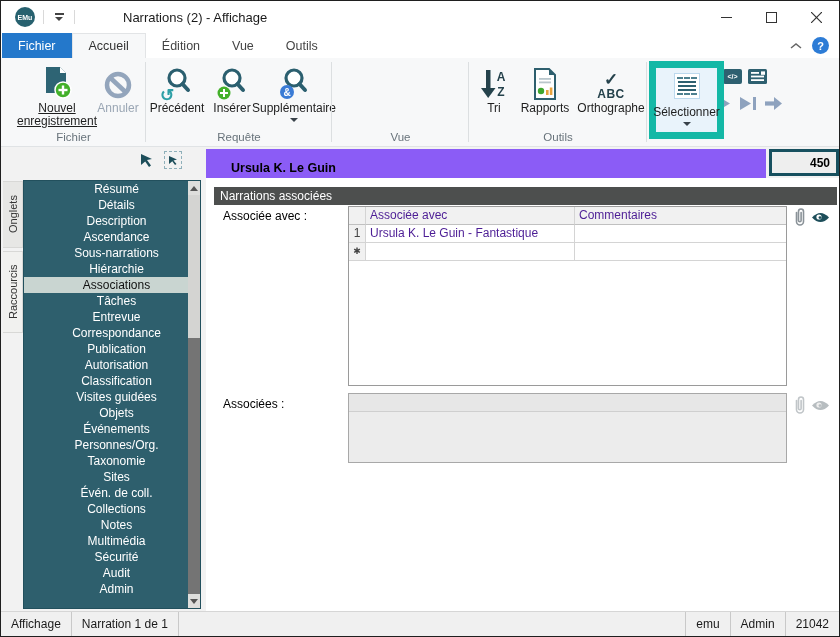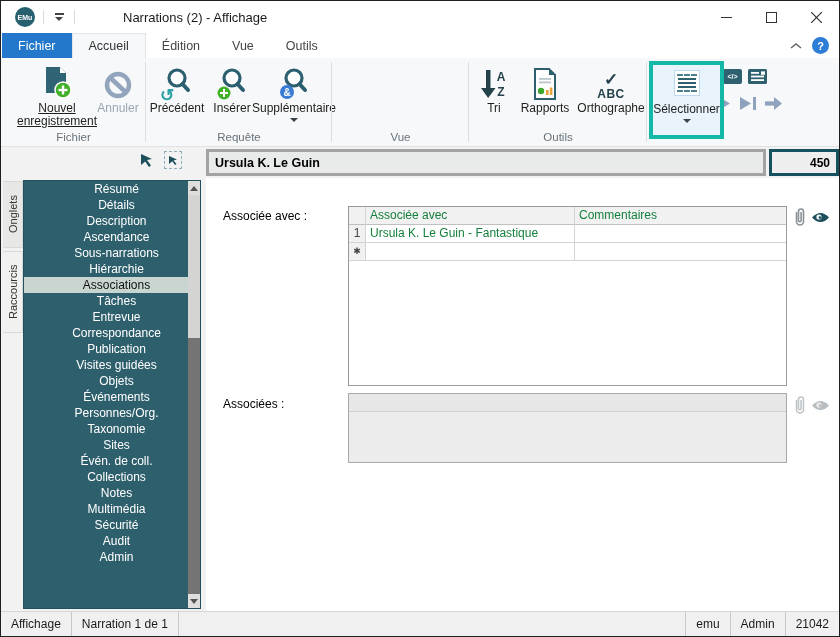--- a/index.html
+++ b/index.html
@@ -31,33 +31,33 @@
   
   .ribbon { position:absolute; top:57px; left:0; right:0; height:89px; background:#f7f8f9; border-bottom:1px solid #e0e3e5; }
   .rgroup { position:absolute; top:0; bottom:0; }
   .rgroup .vsep { position:absolute; right:0; top:4px; bottom:4px; width:1px; background:#dcdfe1; }
   .glabel { position:absolute; bottom:3px; left:0; right:0; text-align:center; font-size:11.5px; color:#68737b; }
   .big-btn { position:absolute; top:4px; display:flex; flex-direction:column; align-items:center; text-align:center; font-size:12px; color:#1e1e1e; }
   .big-btn .bicon { height:38px; display:flex; align-items:flex-end; justify-content:center; }
   .big-btn .blabel { margin-top:2px; line-height:13px; }
   .big-btn.disabled .blabel { color:#9aa6b4; }
   .drop-tri { width:0; height:0; border-left:4px solid transparent; border-right:4px solid transparent; border-top:4px solid #39424a; margin-top:3px; }
-  .sel-btn { position:absolute; left:648px; top:3px; width:75px; height:78px; background:#e9f3fb; border:4px solid #14b8a6; display:flex; flex-direction:column; align-items:center; font-size:12px; color:#1e1e1e; }
+  .sel-btn { position:absolute; left:648px; top:3px; width:75px; height:78px; background:#e9f3fb; border:7px solid #14b8a6; display:flex; flex-direction:column; align-items:center; font-size:12px; color:#1e1e1e; }
   .sel-icon-box { width:26px; height:26px; background:#fff; border:1px solid #bcd9ee; margin-top:5px; display:flex; align-items:center; justify-content:center; }
   .sel-icon { width:20px; height:18px; border-top:2px dashed #4d808f; border-bottom:2px dashed #4d808f; display:flex; flex-direction:column; justify-content:center; gap:2px; padding:2px 1px; }
   .sel-icon i { display:block; height:3px; background:#2E6070; }
   .view-icons { position:absolute; left:341px; top:10px; display:flex; gap:6px; }
   .vicon { width:19px; height:17px; display:flex; align-items:center; justify-content:center; }
   .icon-code-bg { width:19px; height:15px; background:#2E6070; border-radius:2px; color:#fff; font-size:7px; font-weight:bold; display:flex; align-items:center; justify-content:center; letter-spacing:0; }
   .nav-icons { position:absolute; left:341px; top:38px; display:flex; gap:4px; }
   
   .recordbar { position:absolute; top:146px; left:0; right:0; height:31px; background:#f2f2f2; }
   .cursor-icons { position:absolute; left:138px; top:4px; display:flex; align-items:center; gap:10px; }
   .dash-box { width:18px; height:18px; border:1px dashed #8fb0ba; display:flex; align-items:center; justify-content:center; }
-  .rec-title { position:absolute; left:205px; top:2px; width:560px; height:27px; background:#a3a3a3; padding:3px; }
+  .rec-title { position:absolute; left:205px; top:2px; width:560px; height:27px; background:#8b5cf6; padding:19px; }
   .rec-title .fld { width:100%; height:100%; background:#e9eaea; display:flex; align-items:center; padding-left:6px; font-weight:bold; font-size:12.5px; color:#000; }
   .rec-num { position:absolute; left:768px; top:2px; width:70px; height:27px; background:#17505F; padding:3px; }
   .rec-num .fld { width:100%; height:100%; background:#eeeeee; display:flex; align-items:center; justify-content:flex-end; padding-right:6px; font-weight:600; color:#000; }
   
   .main { position:absolute; top:177px; left:0; right:0; bottom:25px; background:#f2f2f2; }
   .side-tabs { position:absolute; left:0; top:0; bottom:0; width:22px; }
   .vtab { position:absolute; left:2px; width:20px; writing-mode:vertical-rl; transform:rotate(180deg); display:flex; align-items:center; justify-content:center; font-size:11px; color:#333; background:#f1f1ef; border:1px solid #d8d8d6; border-right:none; }
   .vtab.active { background:#e7e7e5; }
   .sidebar { position:absolute; left:22px; top:2px; width:178px; bottom:2px; background:#2E5F6D; border:1px solid #22505d; }
   .sb-item { height:16px; line-height:16px; padding-left:9px; color:#fff; font-size:12px; white-space:nowrap;text-align:center; }
@@ -67,21 +67,21 @@
   .sb-btn.up { top:0; } .sb-btn.down { bottom:0; }
   .tri-up { width:0;height:0;border-left:4px solid transparent;border-right:4px solid transparent;border-bottom:5px solid #555; }
   .tri-down { width:0;height:0;border-left:4px solid transparent;border-right:4px solid transparent;border-top:5px solid #555; }
   .sb-thumb { position:absolute; left:0; right:0; top:14px; height:143px; background:#d4d4d2; }
   .panel { position:absolute; left:205px; top:0; right:0; bottom:0; background:#fff; }
   .section-hdr { position:absolute; left:8px; top:9px; right:2px; height:18px; background:#4D4F4E; color:#fff; font-size:12px; line-height:18px; padding-left:6px; }
   .fld-label { position:absolute; left:17px; font-size:12px; color:#000; }
   
   .grid { position:absolute; left:142px; top:28px; width:439px; height:180px; border:1px solid #9a9a9a; background:#fff; }
   .grow { display:flex; height:18px; }
-  .gcell { border-right:1px solid #d4d4d4; border-bottom:1px solid #d4d4d4; padding:0 4px; line-height:17px; font-size:12px; color:#15803d; overflow:hidden; white-space:nowrap; }
+  .gcell { border-right:1px solid #d4d4d4; border-bottom:1px solid #d4d4d4; padding:0 4px; line-height:17px; font-size:12px; color:#4c1d95; overflow:hidden; white-space:nowrap; }
   .gcell.num { width:17px; background:#f1f1f1; text-align:center; padding:0; color:#444; }
   .gcell.c1 { width:209px; }
   .gcell.c2 { width:211px; border-right:none; }
   .grow.hdr .gcell { background:#f1f1f1; border-bottom:1px solid #c0c0c0; }
   .attach-icons { position:absolute; left:586px; top:29px; display:flex; gap:3px; align-items:center; }
   .grid-disabled { position:absolute; left:142px; top:215px; width:439px; height:70px; border:1px solid #a8a8a8; background:#ececec; }
   .grid-disabled .dhdr { height:18px; background:#e7e7e7; border-bottom:1px solid #cfcfcf; }
   
   .statusbar { position:absolute; bottom:0; left:0; right:0; height:25px; background:#f0f0f0; border-top:1px solid #d6d6d6; display:flex; align-items:stretch; font-size:12px; color:#1a1a1a; }
   .st-cell { display:flex; align-items:center; padding:0 10px; border-right:1px solid #c9c9c9; }
@@ -354,20 +354,22 @@
       <div class="sb-item">Détails</div>
       <div class="sb-item">Description</div>
       <div class="sb-item">Ascendance</div>
       <div class="sb-item">Sous-narrations</div>
       <div class="sb-item">Hiérarchie</div>
       <div class="sb-item selected">Associations</div>
       <div class="sb-item">Tâches</div>
       <div class="sb-item">Entrevue</div>
       <div class="sb-item">Correspondance</div>
       <div class="sb-item">Publication</div>
+      <div class="sb-item">Autorisation</div>
+      <div class="sb-item">Classification</div>
       <div class="sb-item">Visites guidées</div>
       <div class="sb-item">Objets</div>
       <div class="sb-item">Événements</div>
       <div class="sb-item">Personnes/Org.</div>
       <div class="sb-item">Taxonomie</div>
       <div class="sb-item">Sites</div>
       <div class="sb-item">Évén. de coll.</div>
       <div class="sb-item">Collections</div>
       <div class="sb-item">Notes</div>
       <div class="sb-item">Multimédia</div>
@@ -379,20 +381,21 @@
             <div class="tri-up"></div>
           </div>
         <div class="sb-thumb"></div>
         <div class="sb-btn down">
             <div class="tri-down"></div>
           </div>
       </div>
     </div>
 
     <div class="panel">
+      <div class="section-hdr">Narrations associées</div>
 
       <div class="fld-label" style="top:31px;">Associée avec :</div>
 
       <div class="grid">
         <div class="grow hdr">
           <div class="gcell num"></div>
           <div class="gcell c1">Associée avec</div>
           <div class="gcell c2">Commentaires</div>
         </div>
         <div class="grow">

